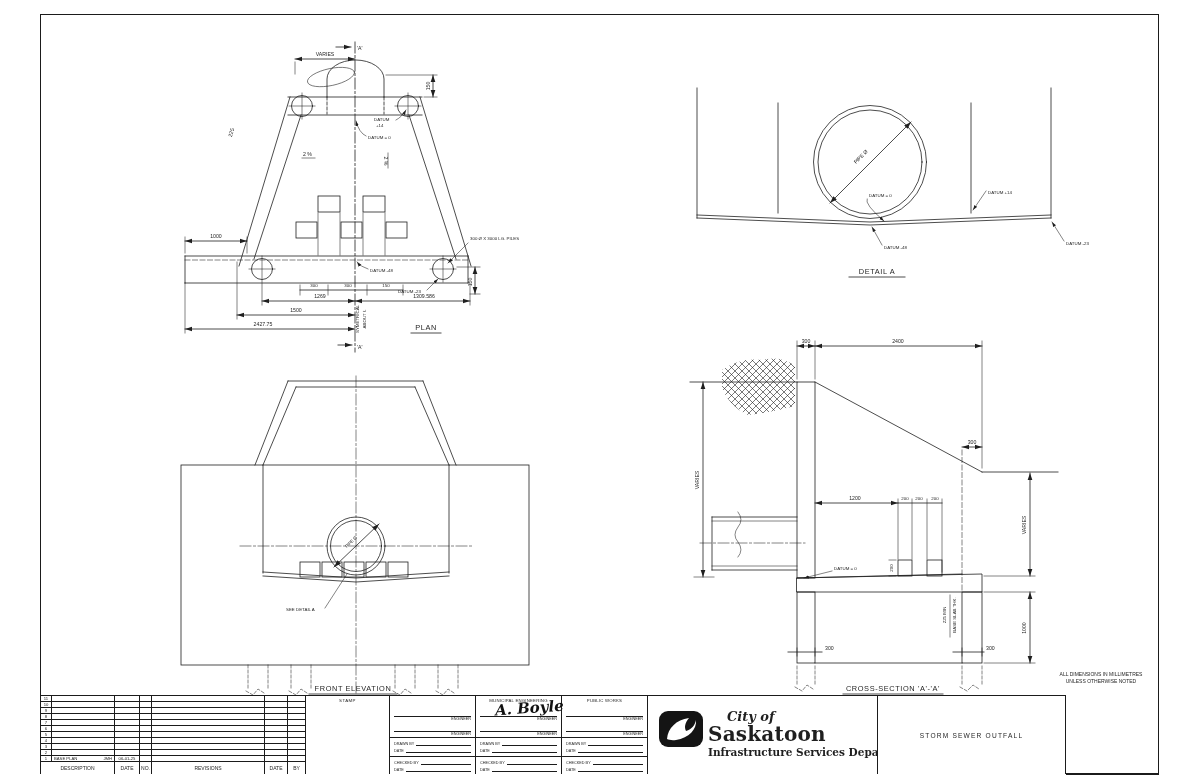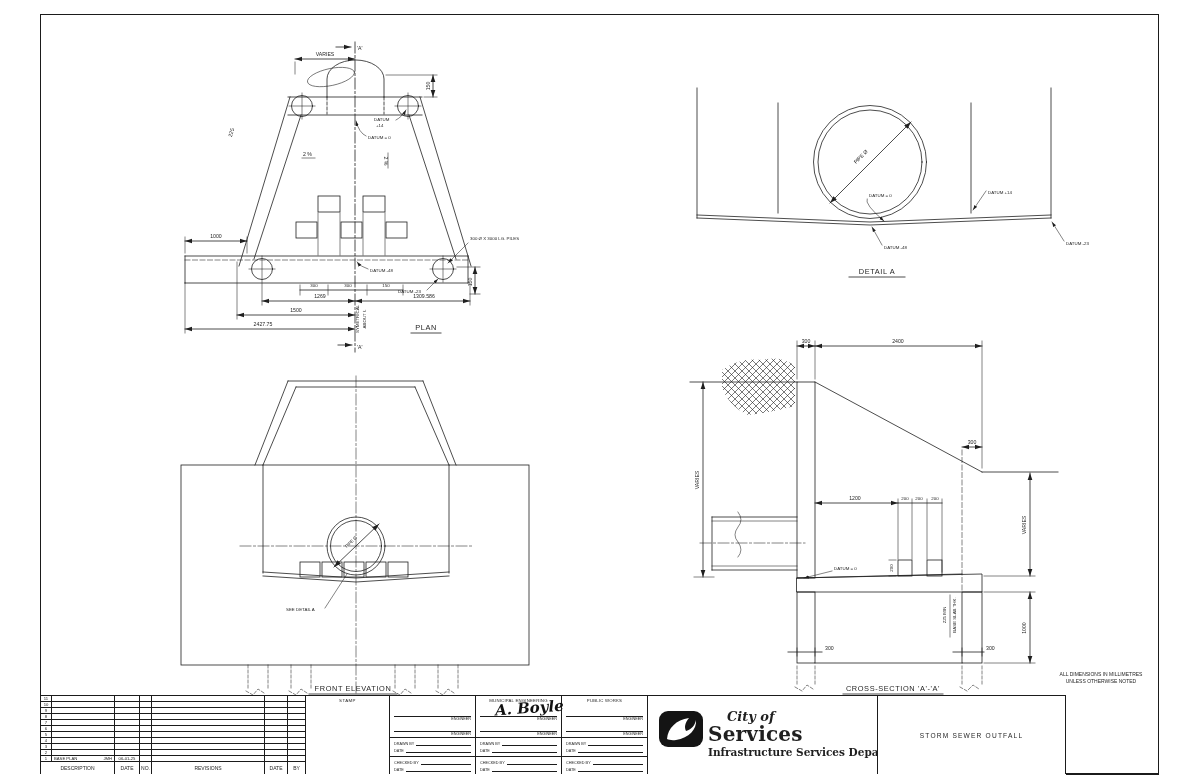--- a/index.html
+++ b/index.html
@@ -572,21 +572,21 @@
   </div>
 </div>
 <div class="handsig" style="left:495px;top:699px;">A. Boyle</div>
 
 <div class="tbsec agency" style="left:648px;top:695px;width:230px;height:79px;">
   <svg width="46" height="38" style="position:absolute;left:11px;top:15px;">
     <rect x="0" y="0" width="44" height="36" rx="9" fill="#141414"></rect>
     <path d="M8,28 C9,17 17,9 30,7 C26,12 25,16 27,20 C33,18 36,14 37,9 C38,18 30,27 17,29 C13,29.5 10,29 8,28 Z" fill="#ffffff"></path>
   </svg>
   <div class="cityof">City of</div>
-  <div class="saskatoon">Services</div>
+  <div class="saskatoon">Saskatoon</div>
   <div class="dept">Infrastructure Services Department</div>
 </div>
 
 <div class="tbsec" style="left:878px;top:695px;width:188px;height:79px;">
   <div class="dtitle">STORM SEWER OUTFALL</div>
 </div>
 
 <div class="tbsec rb" style="left:1066px;top:695px;width:93px;height:79px;border-right:none;">
   <svg width="70" height="20" style="position:absolute;left:2px;top:1px;">
     <path d="M2,14 C5,3 9,3 10,11 C11,4 14,13 17,5 C20,12 24,3 28,9 C32,4 36,12 41,6 C45,10 50,5 56,9 C60,5 64,9 67,6" stroke="#161616" stroke-width="1.1" fill="none"></path>

